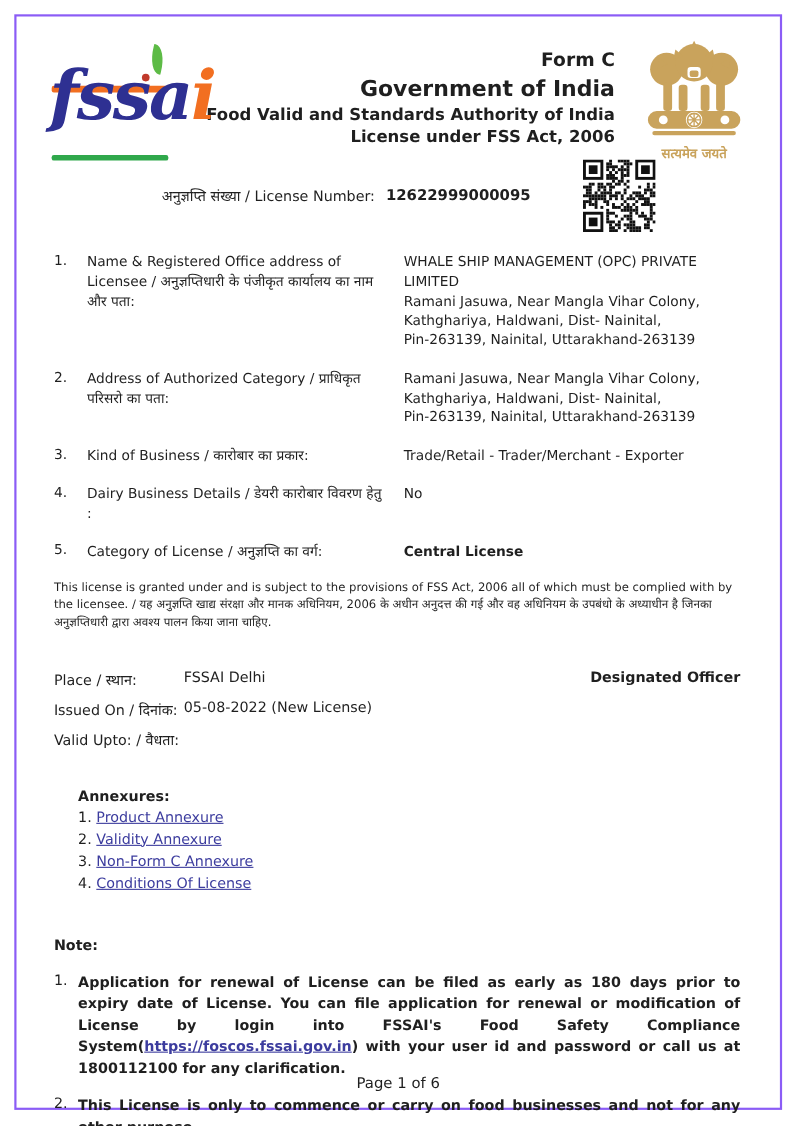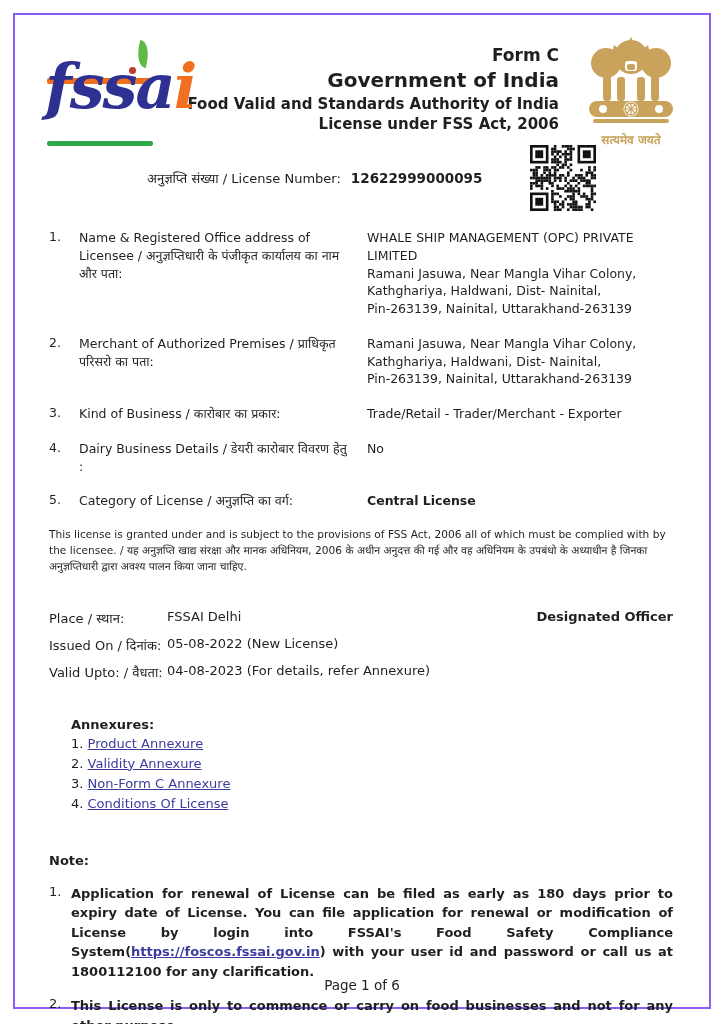--- a/index.html
+++ b/index.html
@@ -389,21 +389,21 @@
     <div class="field-row">
       <div class="f-no">1.</div>
       <div class="f-label">Name &amp; Registered Office address of Licensee / अनुज्ञप्तिधारी के पंजीकृत कार्यालय का नाम और पता:</div>
       <div class="f-value">WHALE SHIP MANAGEMENT (OPC) PRIVATE LIMITED
 Ramani Jasuwa, Near Mangla Vihar Colony,
 Kathghariya, Haldwani, Dist- Nainital,
 Pin-263139, Nainital, Uttarakhand-263139</div>
     </div>
     <div class="field-row">
       <div class="f-no">2.</div>
-      <div class="f-label">Merchant of Authorized Premises / प्राधिकृत परिसरो का पता:</div>
+      <div class="f-label">Address of Authorized Category / प्राधिकृत परिसरो का पता:</div>
       <div class="f-value">Ramani Jasuwa, Near Mangla Vihar Colony,
 Kathghariya, Haldwani, Dist- Nainital,
 Pin-263139, Nainital, Uttarakhand-263139</div>
     </div>
     <div class="field-row">
       <div class="f-no">3.</div>
       <div class="f-label">Kind of Business / कारोबार का प्रकार:</div>
       <div class="f-value">Trade/Retail - Trader/Merchant - Exporter</div>
     </div>
     <div class="field-row">
@@ -425,21 +425,20 @@
       <span class="i-label">Place / स्थान:</span>
       <span class="i-value">FSSAI Delhi</span>
       <span class="i-officer">Designated Officer</span>
     </div>
     <div class="issue-row">
       <span class="i-label">Issued On / दिनांक:</span>
       <span class="i-value">05-08-2022 (New License)</span>
     </div>
     <div class="issue-row">
       <span class="i-label">Valid Upto: / वैधता:</span>
-      <span class="i-value">04-08-2023 (For details, refer Annexure)</span>
     </div>
   </div>
 
   <div class="annexures">
     <div class="annex-title">Annexures:</div>
     <div class="annex-item"><span>1.</span> <a href="#">Product Annexure</a></div>
     <div class="annex-item"><span>2.</span> <a href="#">Validity Annexure</a></div>
     <div class="annex-item"><span>3.</span> <a href="#">Non-Form C Annexure</a></div>
     <div class="annex-item"><span>4.</span> <a href="#">Conditions Of License</a></div>
   </div>

